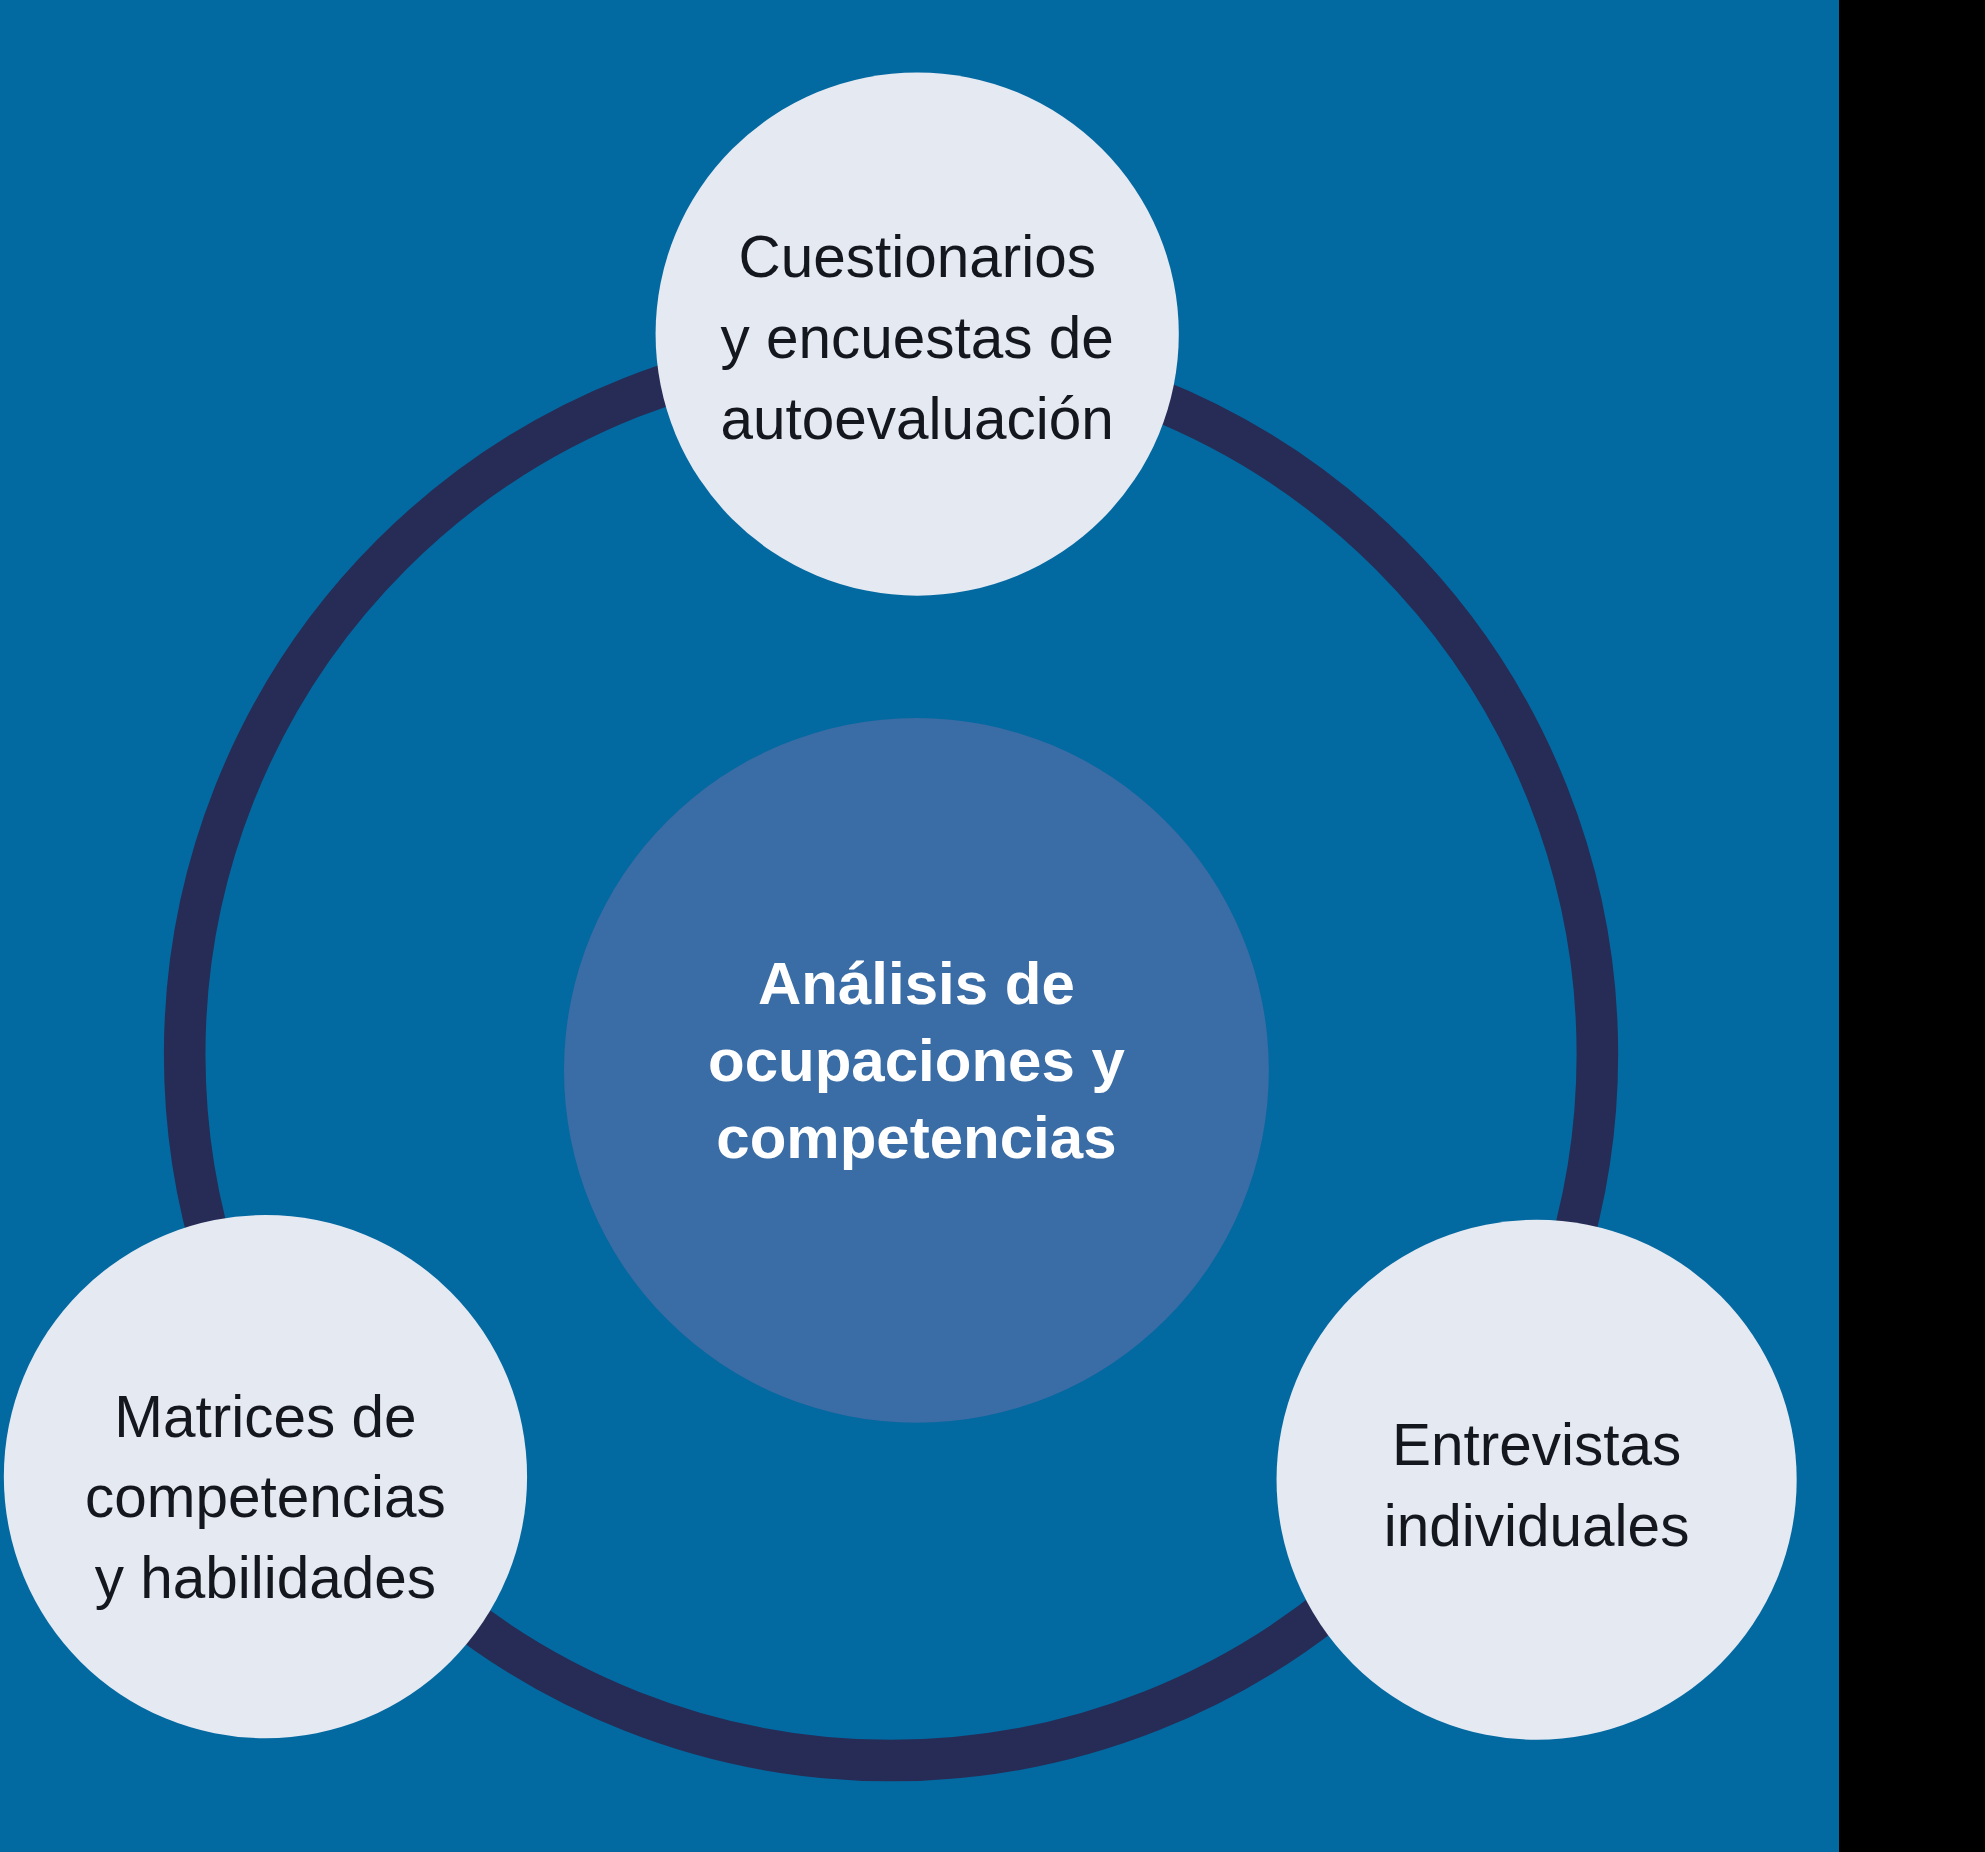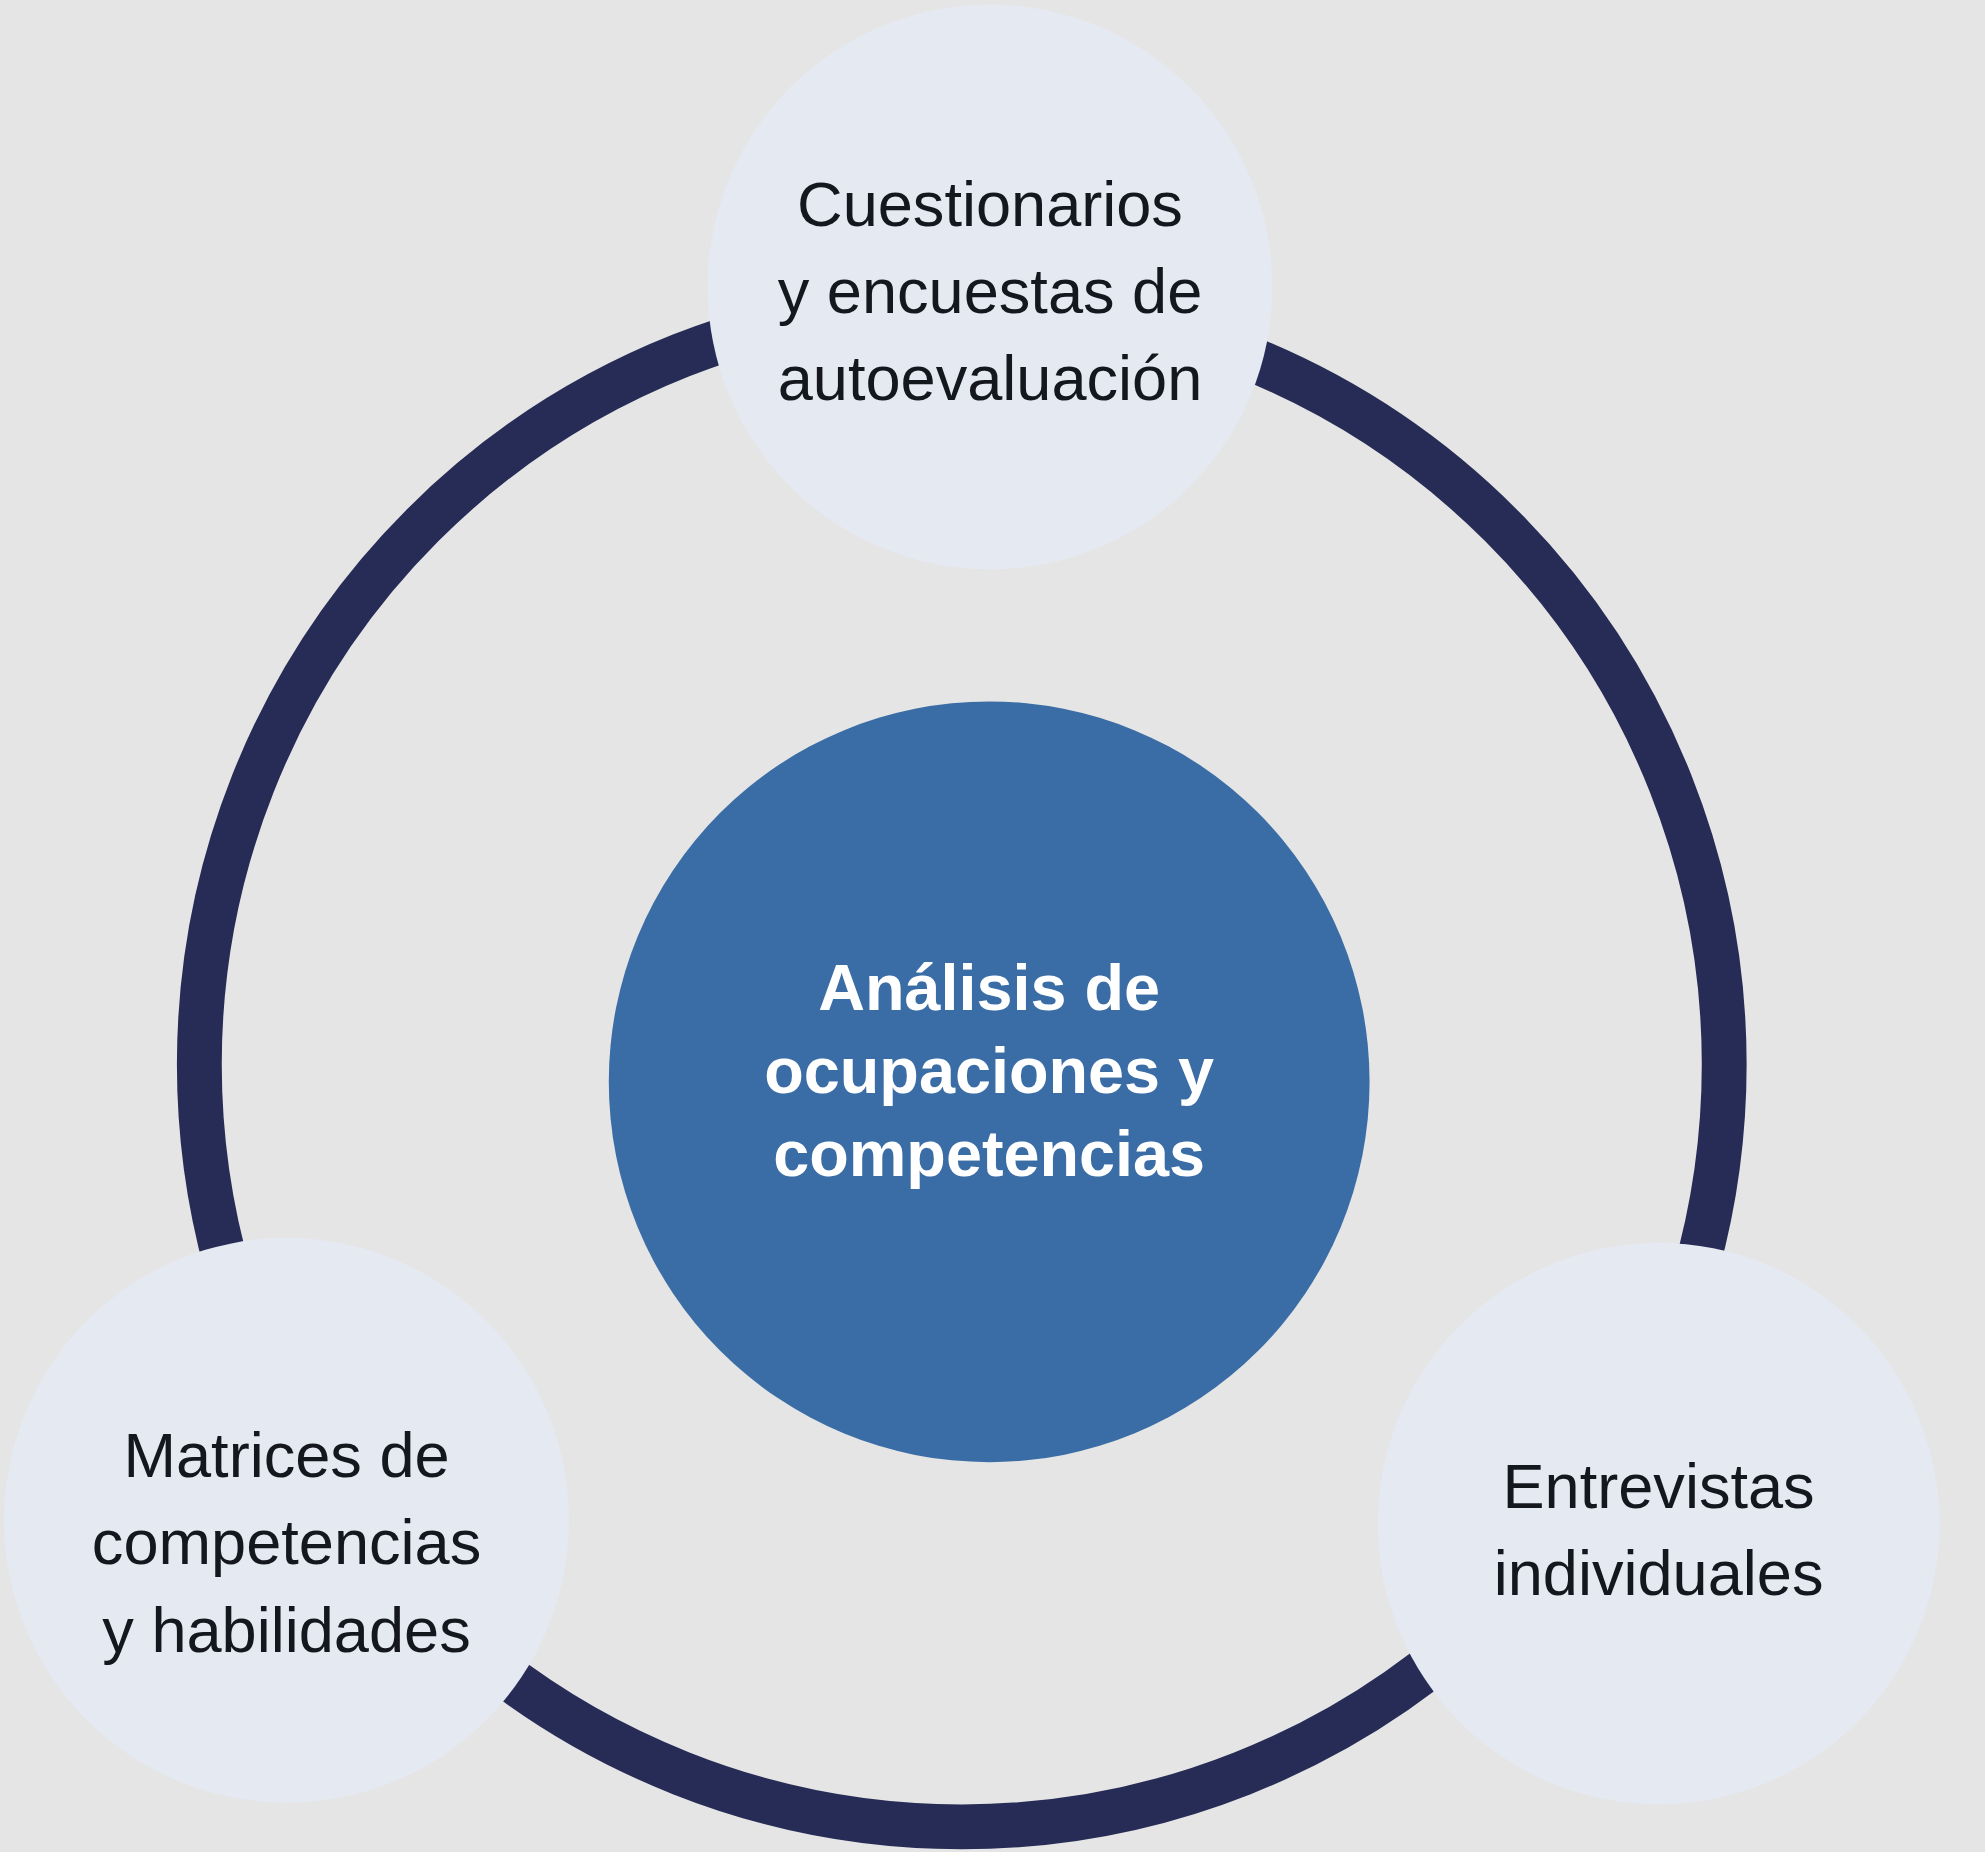--- a/index.html
+++ b/index.html
@@ -2,23 +2,23 @@
 <html style="font-size:13.3px"><head>
 <meta charset="utf-8">
 <style>
   html, body {
     margin: 0;
     padding: 0;
     background: #000000;
   }
   .stage {
     position: relative;
-    width: 1985px;
+    width: 1839px;
     height: 1853px;
-    background: #e5e5e5;
+    background: #0369a1;
     overflow: hidden;
     font-family: "Liberation Sans", "DejaVu Sans", sans-serif;
   }
   svg { display: block; width: 100%; height: 100%; }
   .sat-text {
     fill: #15171E;
     font-size: 76px;
     font-weight: 400;
     text-anchor: middle;
   }

